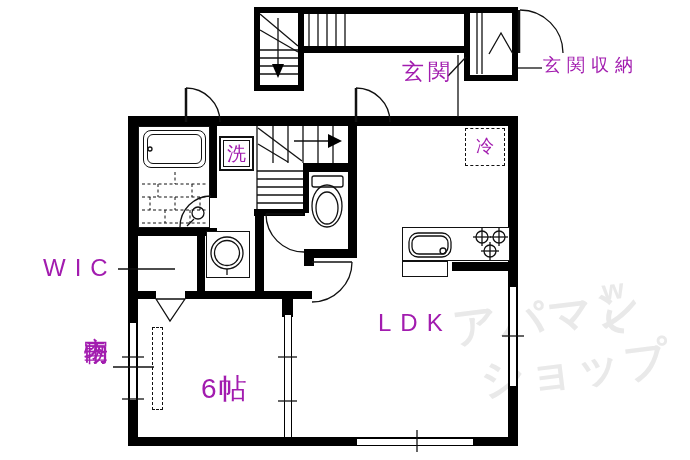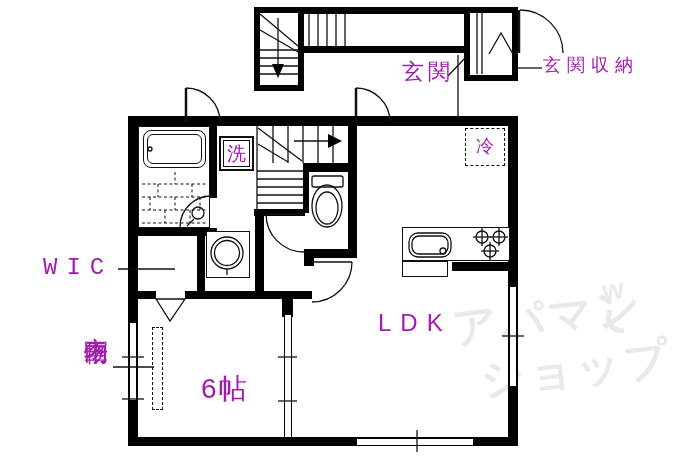--- a/index.html
+++ b/index.html
@@ -200,19 +200,19 @@
         <line x1="448" y1="76" x2="466" y2="57"></line>
         <line x1="518" y1="68" x2="542" y2="68"></line>
       </g>
 
       <path d="M610,310 Q604,330 624,331" stroke="#e9e9e9" stroke-width="5"></path>
     </g>
   </svg>
 
   <div class="lbl z3" style="left:402px;top:61px;font-size:22px;letter-spacing:4px;">玄関</div>
   <div class="lbl z3" style="left:536px;top:56px;font-size:18px;letter-spacing:6px;margin-left:7px;">玄関収納</div>
-  <div class="lbl z3" style="left:43px;top:256px;font-size:24px;letter-spacing:9px;font-family:Liberation Mono, monospace;">WIC</div>
+  <div class="lbl z3" style="left:43px;top:256px;font-size:24px;letter-spacing:9px;">WIC</div>
   <div class="lbl vert z3" style="left:84px;top:318px;font-size:24px;letter-spacing:2px;">室内物干</div>
   <div class="lbl z3" style="left:201px;top:375px;font-size:28px;letter-spacing:2px;">6帖</div>
   <div class="lbl z3" style="left:378px;top:311px;font-size:24px;letter-spacing:9px;">LDK</div>
   <div class="lbl z3" style="left:227px;top:144px;font-size:19px;">洗</div>
   <div class="lbl z3" style="left:476px;top:137px;font-size:18px;">冷</div>
 </div>
 
 </body></html>

